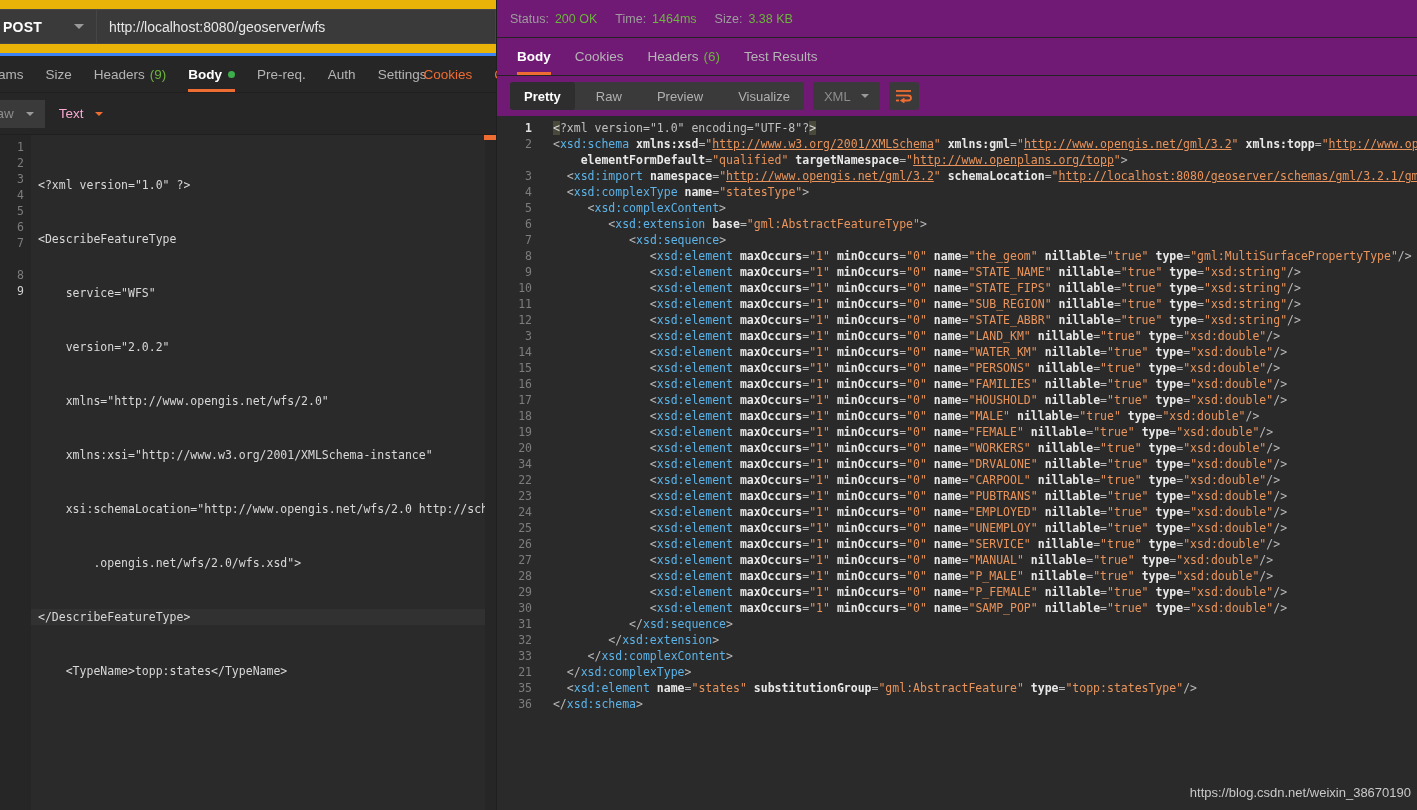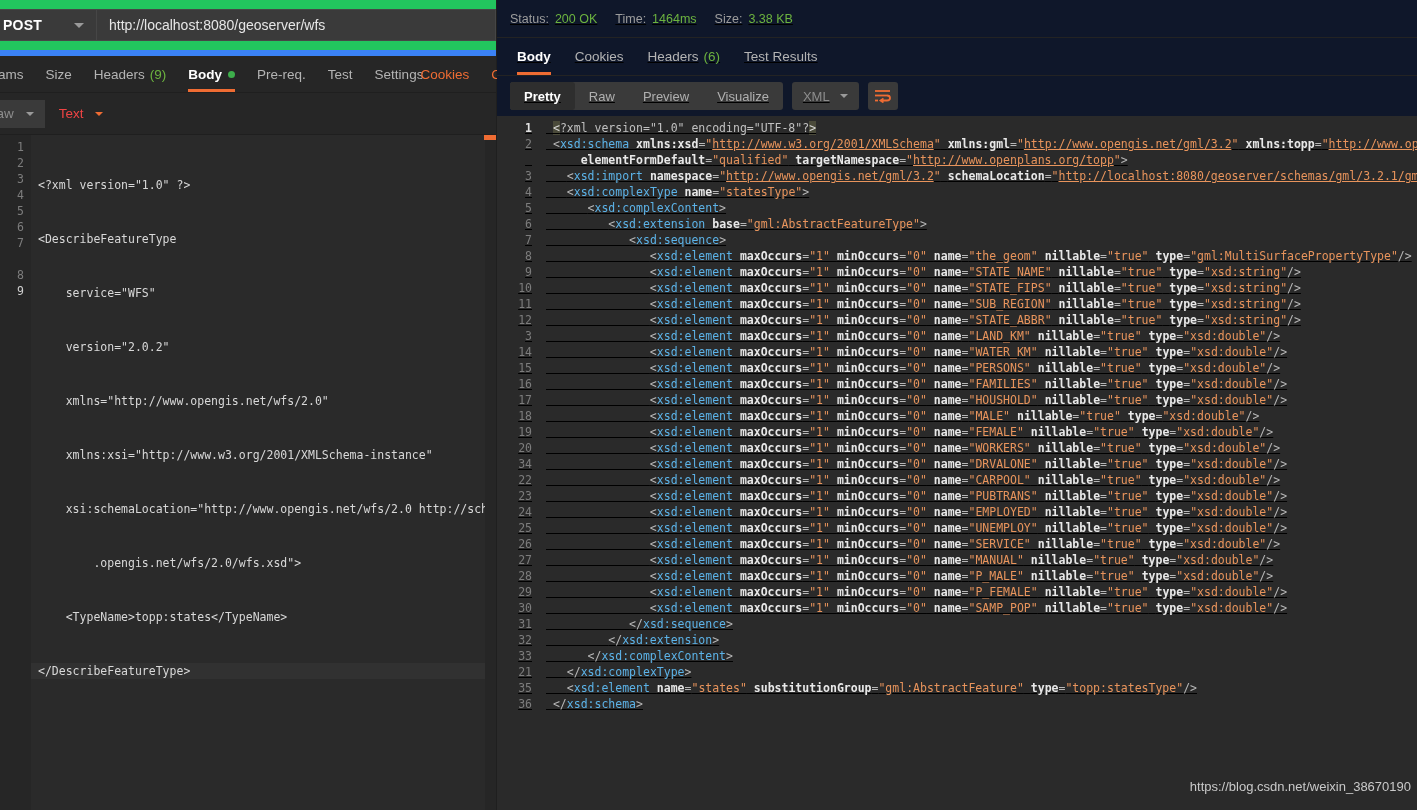--- a/index.html
+++ b/index.html
@@ -27,22 +27,22 @@
     flex-direction: column;
     border-right: 1px solid #1f1f1f;
     position: relative;
   }
 
   .url-bar {
     height: 56px;
     min-height: 56px;
     display: flex;
     align-items: stretch;
-    background: #22c55e;
-    border-bottom: 6px solid #3b82f6;
+    background: #eab308;
+    border-bottom: 3px solid #3b82f6;
     padding: 9px 0 9px 0;
   }
   .method-box {
     width: 104px;
     margin-left: -8px;
     display: flex;
     align-items: center;
     justify-content: space-between;
     padding: 0 12px 0 10px;
     background: #3a3a3a;
@@ -128,21 +128,21 @@
     width: 0; height: 0;
     border-left: 4.5px solid transparent;
     border-right: 4.5px solid transparent;
     border-top: 4.5px solid #9a9a9a;
   }
   .text-select {
     display: flex;
     align-items: center;
     gap: 11px;
     margin-left: 14px;
-    color: #ef4444;
+    color: #f9a8d4;
     font-size: 13.5px;
   }
 
   
   .code-area {
     flex: 1;
     display: flex;
     background: #2a2a2a;
     overflow: hidden;
     position: relative;
@@ -191,24 +191,23 @@
     width: 11px;
     background: #262626;
   }
 
   
   .response-pane {
     flex: 1;
     height: 810px;
     display: flex;
     flex-direction: column;
-    background: #0f172a;
+    background: #701a75;
     position: relative;
     overflow: hidden;
-    text-decoration: underline;
   }
 
   .status-bar {
     height: 38px;
     min-height: 38px;
     display: flex;
     align-items: center;
     padding-left: 13px;
     gap: 18px;
     font-size: 12.5px;
@@ -251,20 +250,21 @@
     align-items: center;
     padding-left: 13px;
     gap: 9px;
   }
   .seg-group {
     display: flex;
     align-items: stretch;
     background: #3a3a3a;
     border-radius: 3px;
     height: 28px;
+    gap: 7px;
   }
   .seg {
     display: flex;
     align-items: center;
     padding: 0 14px;
     font-size: 13px;
     color: #b0b0b0;
   }
   .seg.active {
     color: #ffffff;
@@ -338,21 +338,21 @@
   .t-attr  { color: #e8e8e8; font-weight: bold; }
   .t-str   { color: #e8945c; }
   .t-punc  { color: #b8b8b8; }
   .t-link  { color: #e8945c; text-decoration: underline; }
   .t-pi    { color: #c0c0c0; }
   .t-brk   { background: #4a4a3a; color: #d8d8d8; }
 
   .watermark {
     position: absolute;
     right: 6px;
-    bottom: 16px;
+    bottom: 10px;
     font-size: 13px;
     color: #c9c9c9;
     font-family: "Liberation Sans", sans-serif;
     white-space: nowrap;
   }
 </style>
 </head>
 <body>
 
 <div class="app">
@@ -381,21 +381,21 @@
         <span class="tab-count">(9)</span>
       </div>
       <div class="req-tab active">
         <span>Body</span>
         <span class="green-dot"></span>
       </div>
       <div class="req-tab">
         <span>Pre-req.</span>
       </div>
       <div class="req-tab">
-        <span>Test</span>
+        <span>Auth</span>
       </div>
       <div class="req-tab">
         <span>Settings</span>
       </div>
       <div class="req-tabs-right">
         <div class="req-tab link-tab">
           <span>Cookies</span>
         </div>
         <div class="req-tab link-tab">
           <span>Code</span>
@@ -429,22 +429,22 @@
       </div>
       <div class="code-lines">
         <div class="cl">&lt;?xml version="1.0" ?&gt;</div>
         <div class="cl">&lt;DescribeFeatureType</div>
         <div class="cl">    service="WFS"</div>
         <div class="cl">    version="2.0.2"</div>
         <div class="cl">    xmlns="http://www.opengis.net/wfs/2.0"</div>
         <div class="cl">    xmlns:xsi="http://www.w3.org/2001/XMLSchema-instance"</div>
         <div class="cl">    xsi:schemaLocation="http://www.opengis.net/wfs/2.0 http://schemas</div>
         <div class="cl">        .opengis.net/wfs/2.0/wfs.xsd"&gt;</div>
+        <div class="cl cur">&lt;/DescribeFeatureType&gt;</div>
         <div class="cl">    &lt;TypeName&gt;topp:states&lt;/TypeName&gt;</div>
-        <div class="cl cur">&lt;/DescribeFeatureType&gt;</div>
       </div>
       <div class="req-scroll-track">
         <div class="req-marker"></div>
       </div>
     </div>
   </div>
 
   <div class="response-pane">
 
     <div class="status-bar">

